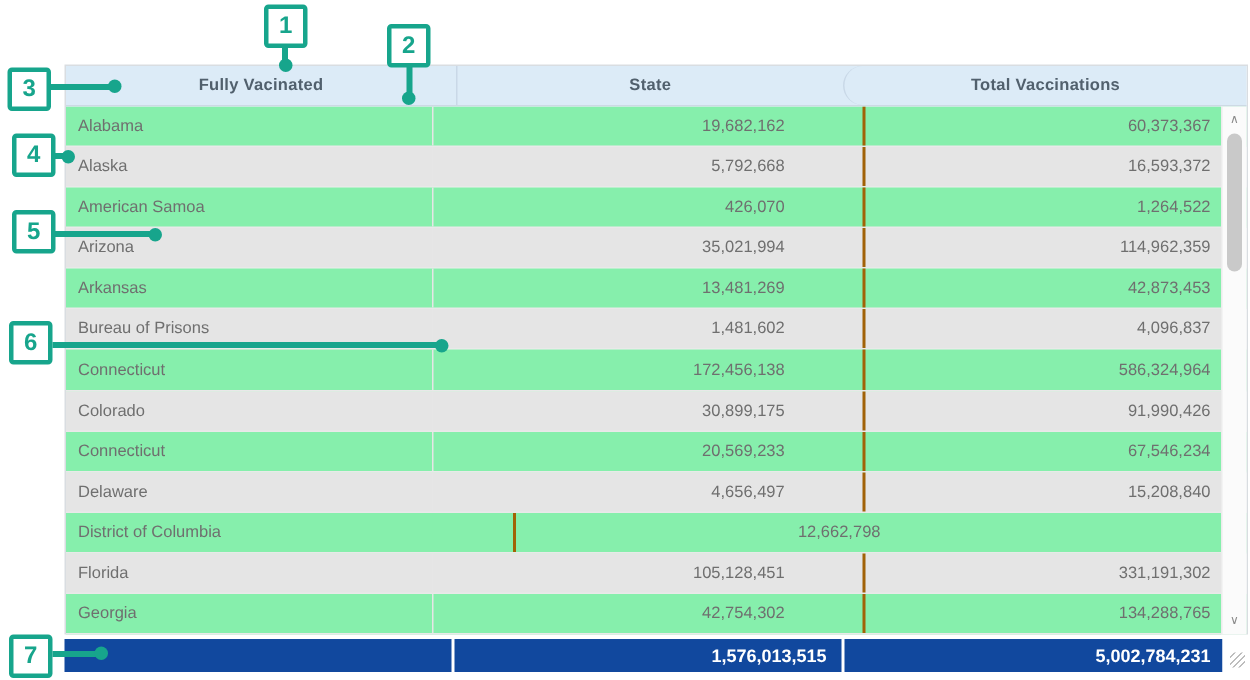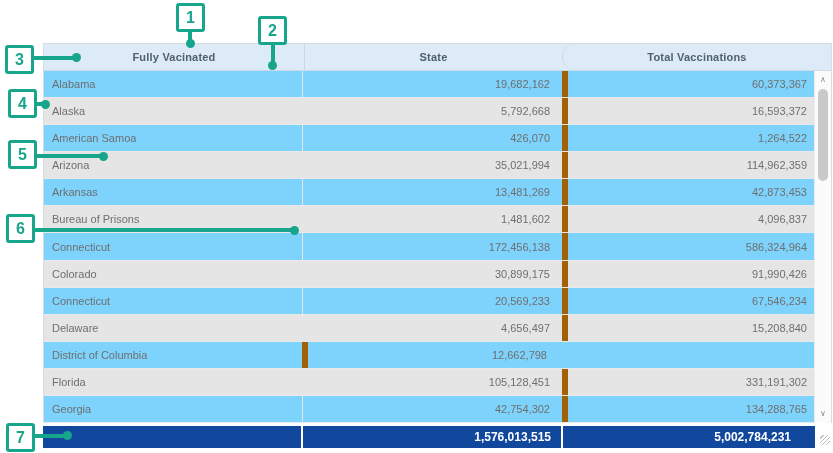--- a/index.html
+++ b/index.html
@@ -22,27 +22,27 @@
   .th {
     display: flex; align-items: center; justify-content: center;
     font-size: 11px; font-weight: 700; color: #51606d; letter-spacing: .2px;
   }
   .th + .th { border-left: 1px solid #c9d8e7; }
   .col-state { width: 258px; }
   .col-fully { width: 260px; }
   .col-total { width: 269px; border-radius: 13px; }
 
   .tbody { position: absolute; left: 0; top: 27px; width: 787px; height: 352px; overflow: hidden; }
-  .trow { display: flex; height: 27.08px; border-bottom: 1px solid #e9e9e9; background: #7dd3fc; }
+  .trow { display: flex; height: 27.08px; border-bottom: 1px solid #e9e9e9; background: #86efac; }
   .trow.alt { background: #e5e5e5; }
   .td { font-size: 11px; color: #6f6f6f; display: flex; align-items: center; }
   .td.state { width: 258px; padding-left: 8px; }
   .td.num { justify-content: flex-end; }
   .td.fully { width: 260px; padding-right: 12px; border-left: 1px solid #e6e6e6; }
-  .td.total { width: 269px; padding-right: 24px; border-left: 6px solid #a16207; }
+  .td.total { width: 269px; padding-right: 24px; border-left: 2px solid #a16207; margin-left: 40px; }
 
   
   .scrollbar {
     position: absolute; right: 0; top: 27px; width: 17px; height: 352px;
     background: #fbfbfb; border-left: 1px solid #ececec;
   }
   .scroll-arrow {
     position: absolute; left: 0; width: 16px; height: 14px; text-align: center;
     font-size: 8px; line-height: 14px; color: #8a8a8a; cursor: pointer;
   }
@@ -55,21 +55,21 @@
 
   
   .total-row { position: absolute; left: 0; top: 383px; width: 789px; height: 22px; }
   .total-cell {
     position: absolute; top: 0; height: 22px; background: #11489e;
     display: flex; align-items: center; justify-content: flex-end;
     font-size: 12px; font-weight: 700; color: #ffffff;
   }
   .total-cell.state-cell { left: 0; width: 258px; }
   .total-cell.fully-cell { left: 260px; width: 258px; padding-right: 10px; }
-  .total-cell.total-cell-right { left: 520px; width: 252px; padding-right: 24px; }
+  .total-cell.total-cell-right { left: 520px; width: 252px; padding-right: 8px; }
   .total-corner {
     position: absolute; right: 0; top: 0; width: 17px; height: 22px; background: #ffffff;
   }
   .grip {
     position: absolute; right: 2px; bottom: 3px; width: 10px; height: 10px;
     background: repeating-linear-gradient(135deg, transparent 0 2px, #bdbdbd 2px 3px);
     cursor: nwse-resize;
   }
 
   

